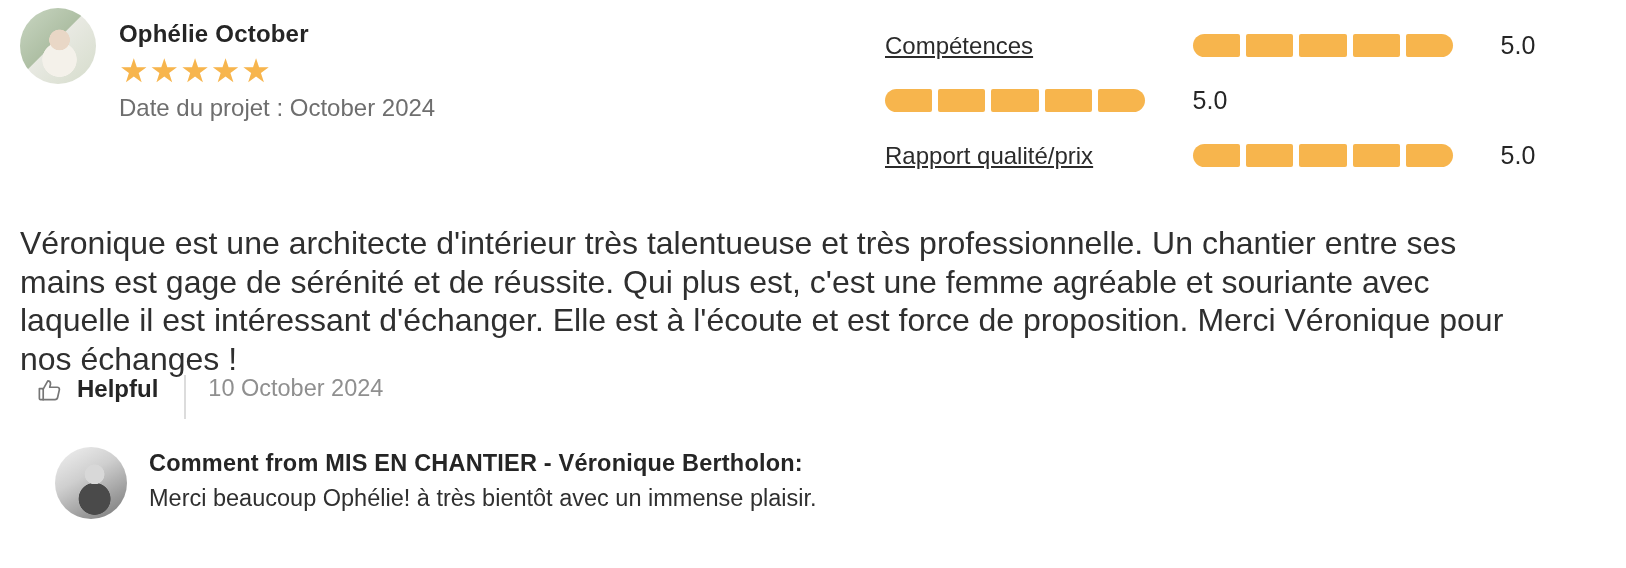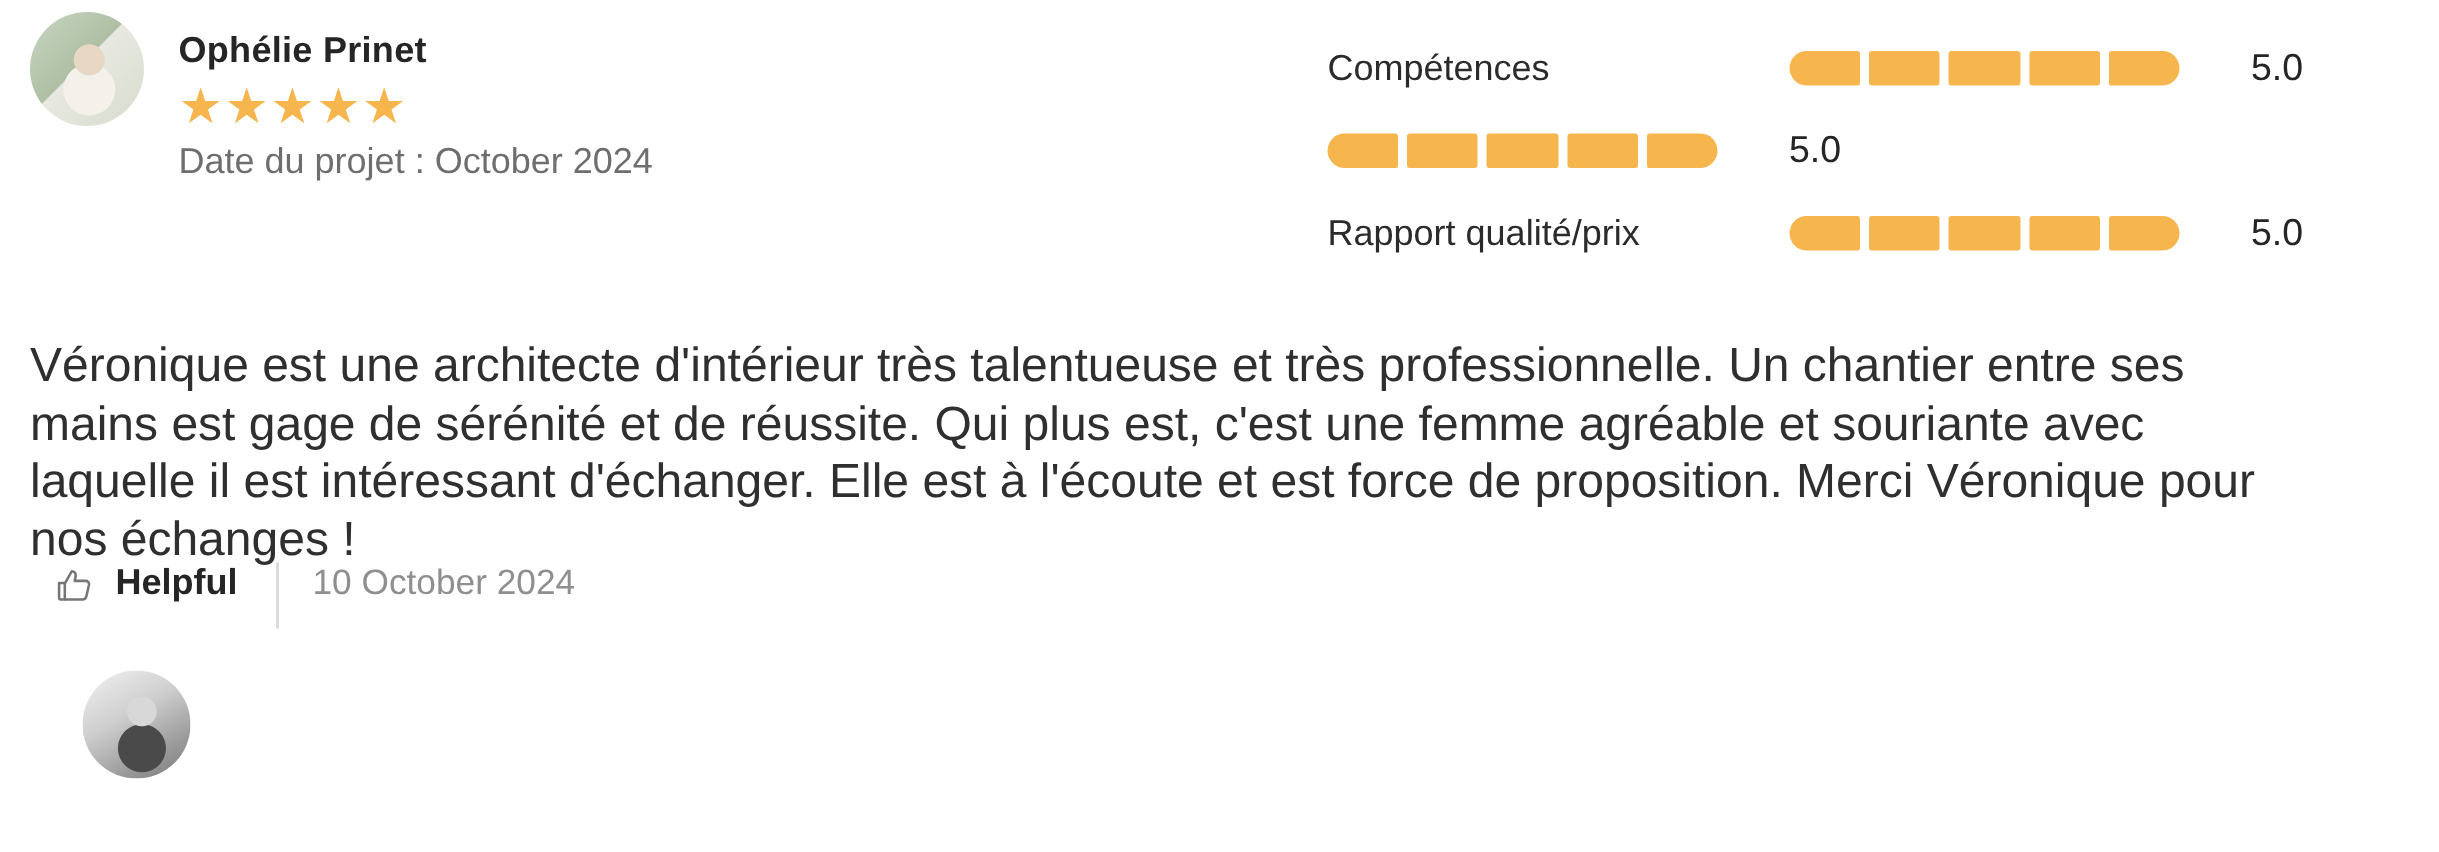--- a/index.html
+++ b/index.html
@@ -25,21 +25,21 @@
   }
   .reviewer-info{position:absolute;left:119px;top:20px;}
   .reviewer-name{font-size:24px;font-weight:bold;color:var(--text_dark);letter-spacing:.2px;}
   .stars{color:var(--accent);font-size:33px;line-height:33px;margin-top:6px;letter-spacing:1px;
     font-family:"DejaVu Sans",sans-serif;}
   .project-date{font-size:24px;color:var(--text_gray);margin-top:7px;}
 
   
   .ratings{position:absolute;left:885px;top:31px;width:662px;}
   .rating-row{display:flex;align-items:center;height:29px;margin-bottom:26px;}
-  .rating-label{flex:1;font-size:24px;color:#2B2B2B;}
+  .rating-label{flex:1;font-size:24px;color:#2B2B2B;text-decoration:underline;}
   .rating-bar{width:260px;height:23px;display:flex;gap:6px;}
   .seg{flex:1;background:var(--accent);border-radius:2px;}
   .seg:first-child{border-top-left-radius:12px;border-bottom-left-radius:12px;}
   .seg:last-child{border-top-right-radius:12px;border-bottom-right-radius:12px;}
   .rating-value{width:58px;margin-left:36px;text-align:center;font-size:25px;color:var(--text_dark);}
 
   
   .review-body{position:absolute;left:20px;top:224px;width:1484px;
     font-size:32px;line-height:38.5px;color:var(--text_body);}
 
@@ -63,21 +63,21 @@
   .comment-header{font-size:23.5px;font-weight:bold;color:var(--text_dark);letter-spacing:.2px;}
   .comment-body{font-size:23.5px;color:var(--text_body);margin-top:8px;}
 </style>
 </head>
 <body>
 
 <div class="page">
 
   <div class="avatar"></div>
   <div class="reviewer-info">
-    <div class="reviewer-name">Ophélie Prinet</div>
+    <div class="reviewer-name">Ophélie October</div>
     <div class="stars">★★★★★</div>
     <div class="project-date">Date du projet : October 2024</div>
   </div>
 
   <div class="ratings">
     <div class="rating-row">
       <div class="rating-label">Compétences</div>
       <div class="rating-bar">
         <div class="seg"></div>
         <div class="seg"></div>
@@ -121,15 +121,19 @@
         </svg>
       </span>
       <span class="helpful-label">Helpful</span>
     </button>
     <div class="v-divider"></div>
     <div class="review-date">10 October 2024</div>
   </div>
 
   <div class="comment">
     <div class="comment-avatar"></div>
+    <div class="comment-texts">
+      <div class="comment-header">Comment from MIS EN CHANTIER - Véronique Bertholon:</div>
+      <div class="comment-body">Merci beaucoup Ophélie! à très bientôt avec un immense plaisir.</div>
+    </div>
   </div>
 
 </div>
 
 </body></html>

